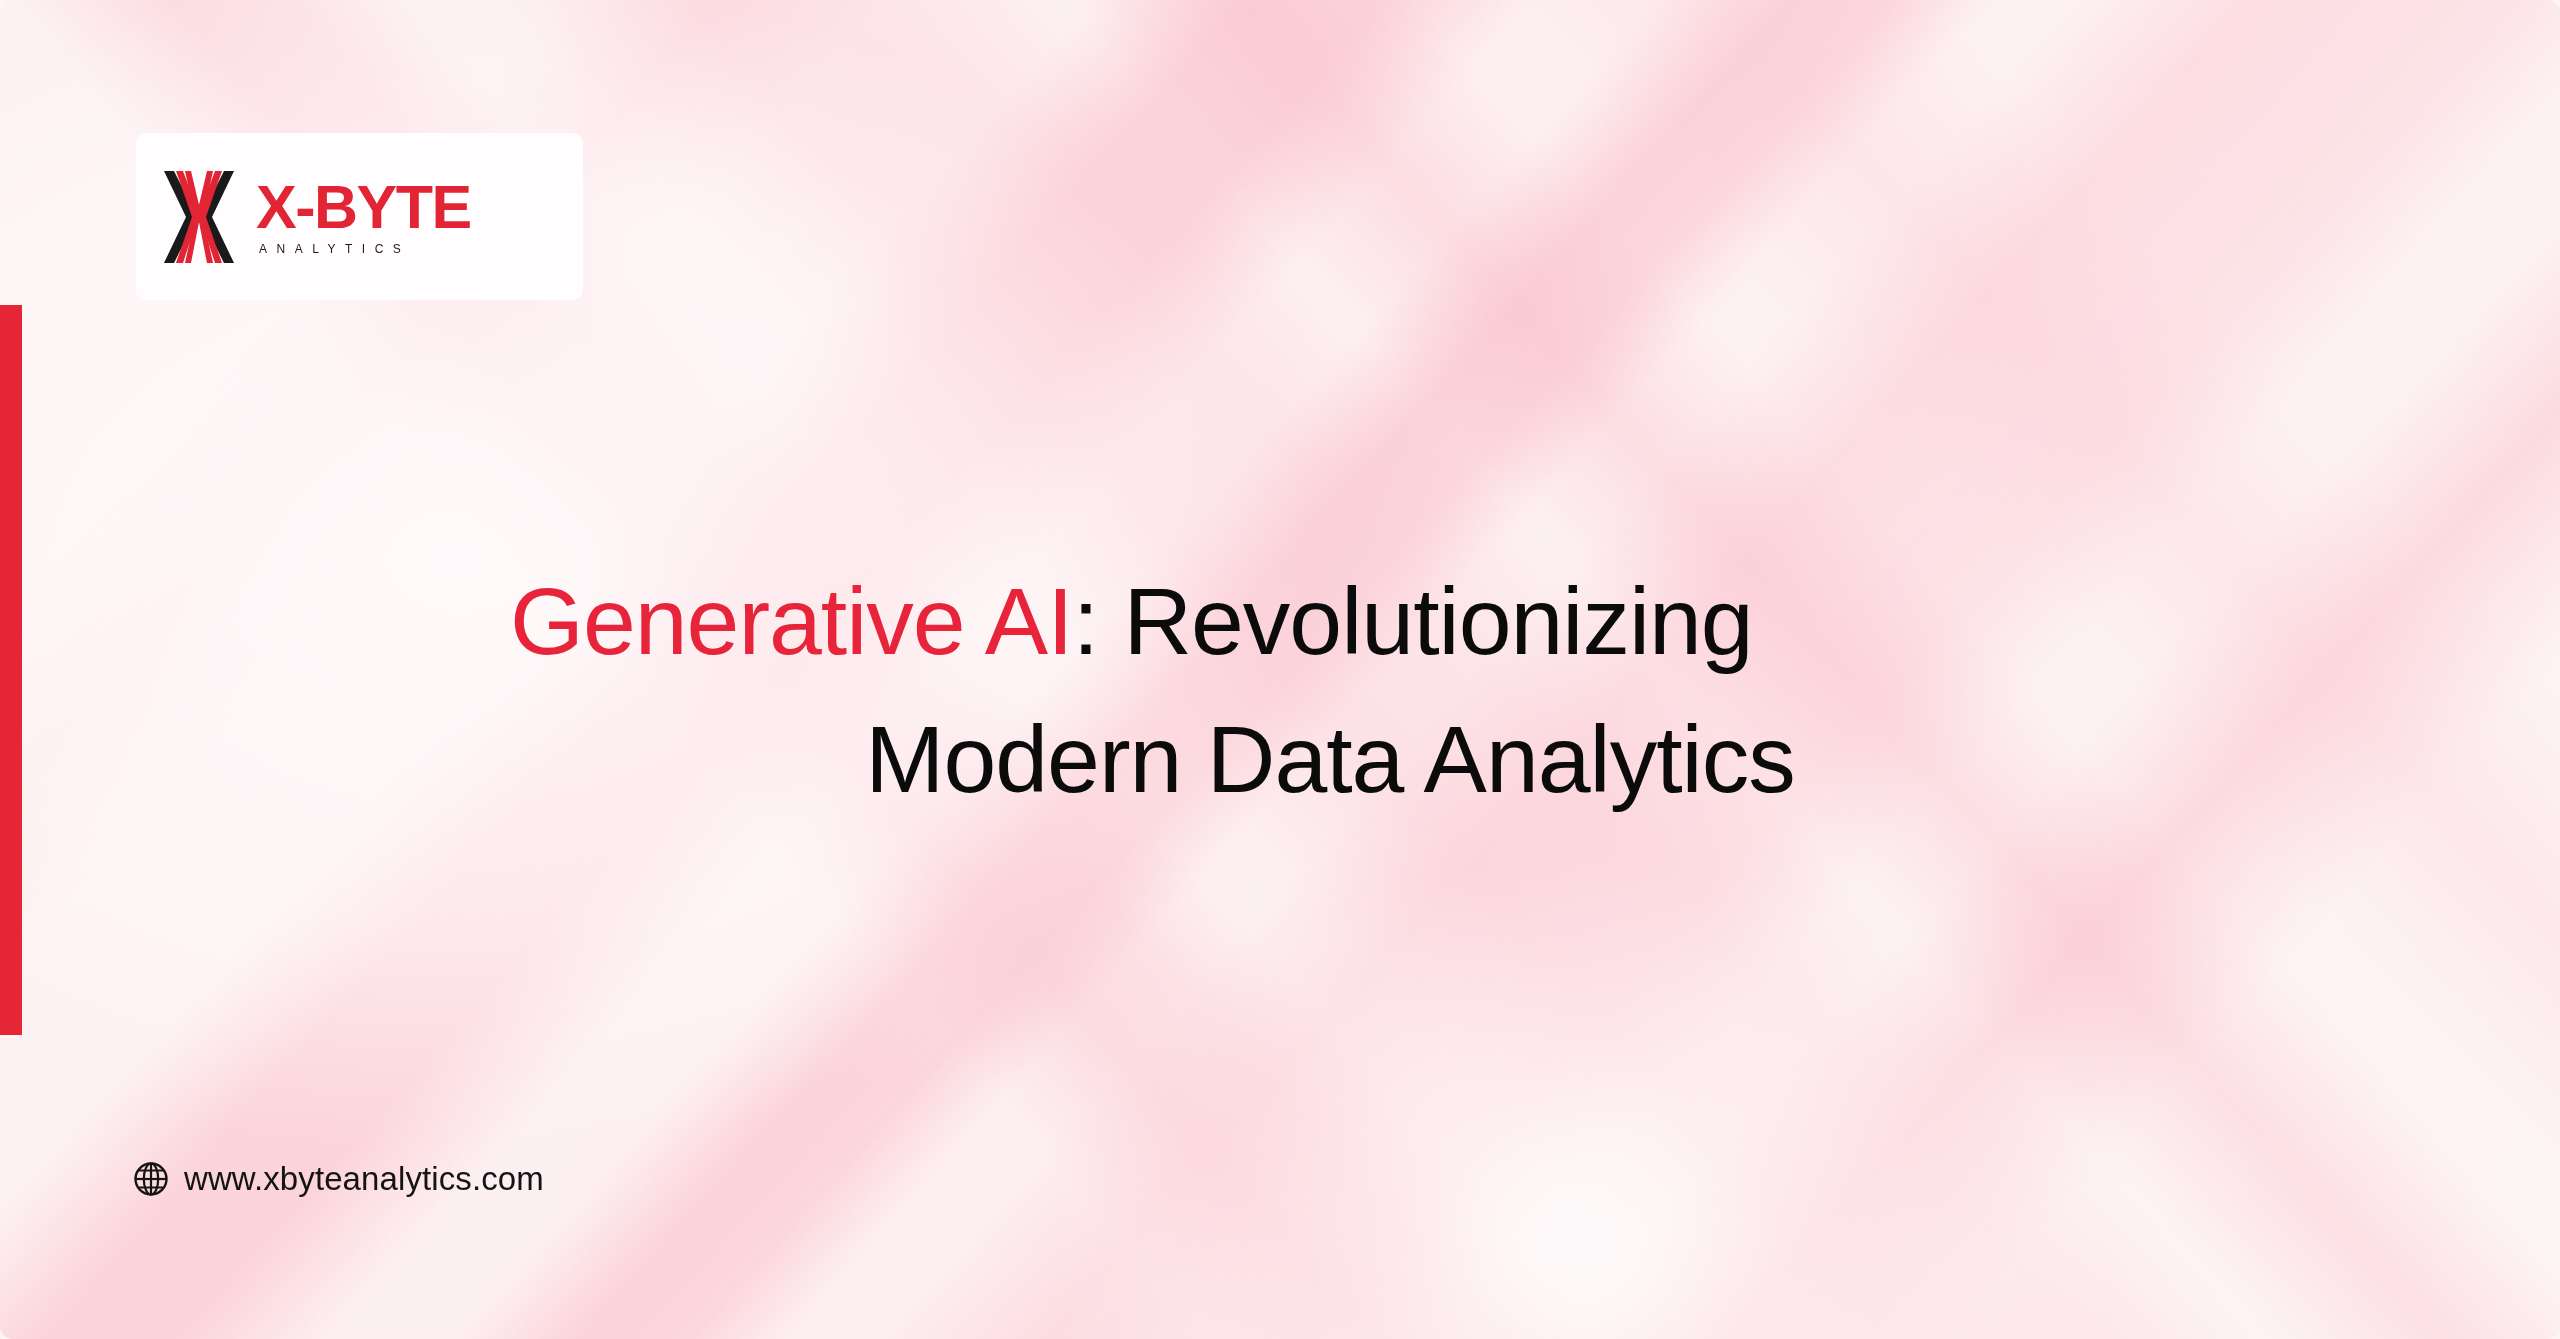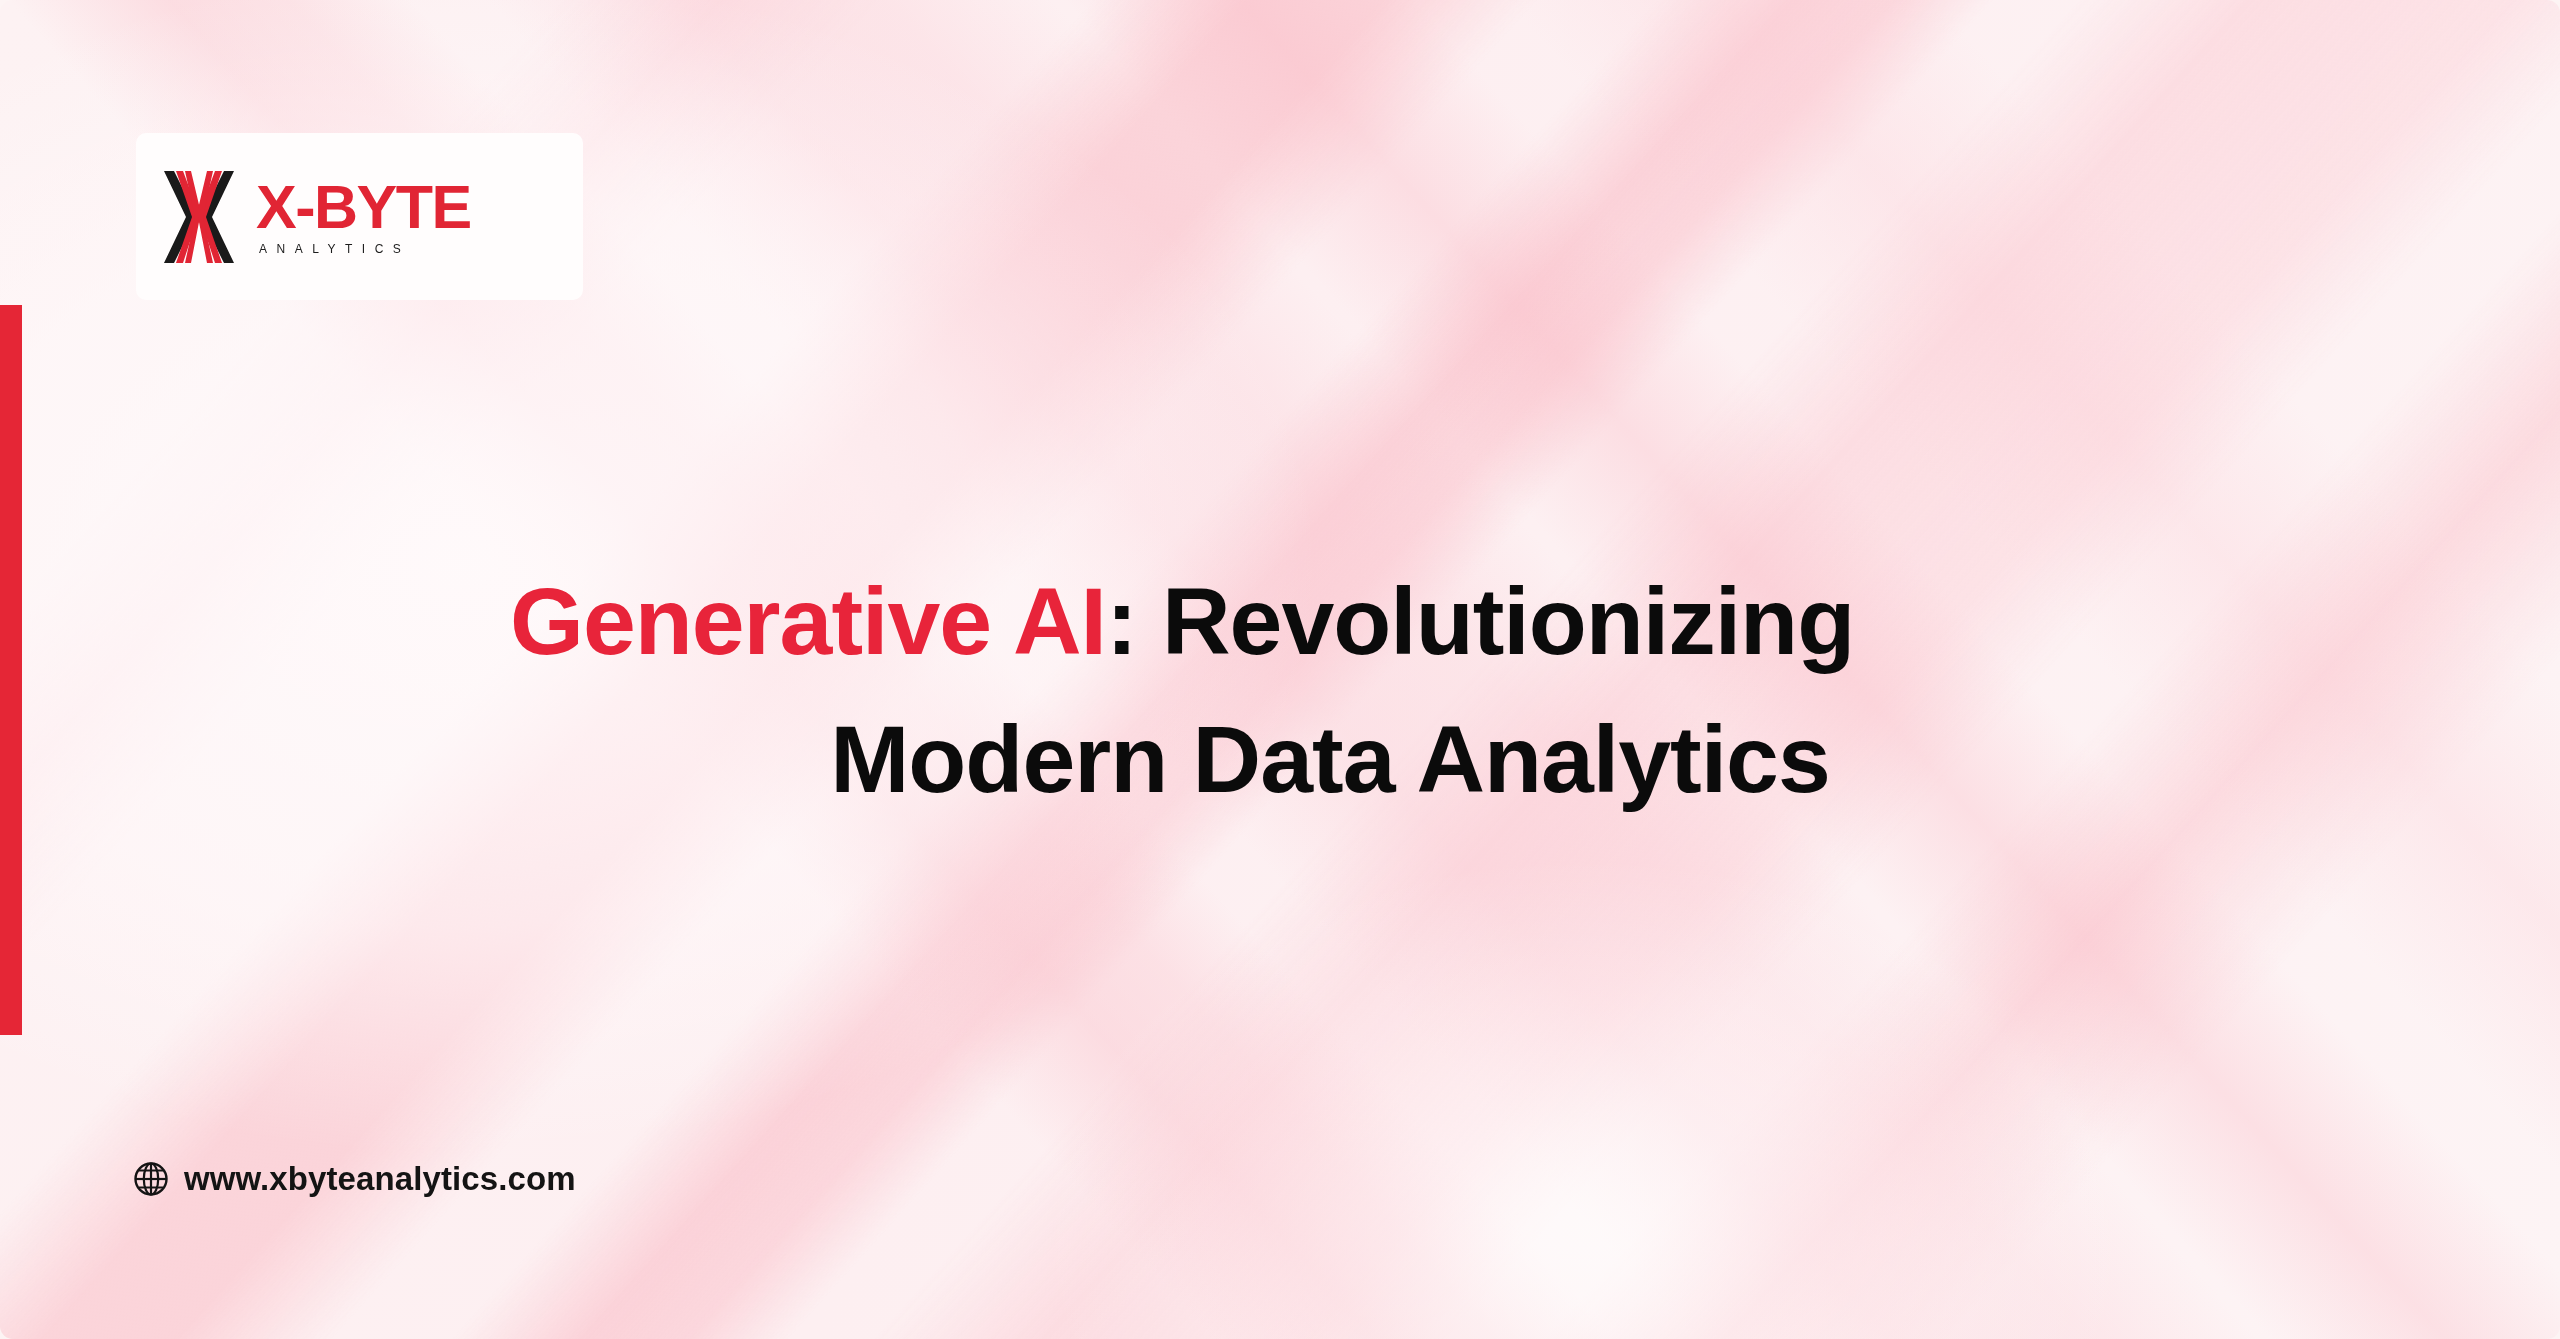--- a/index.html
+++ b/index.html
@@ -139,21 +139,21 @@
     padding-left: 3px;
   }
 
   
   #headline {
     position: absolute;
     left: 510px;
     top: 553px;
     width: 1760px;
     font-family: "Liberation Sans", sans-serif;
-    font-weight: bold;
+    font-weight: normal;
     font-size: 95px;
     line-height: 1.45;
     color: #0b0b0b;
     letter-spacing: -1px;
   }
 
   .hl-line { display: block; }
   .hl-line-2 { text-align: center; padding-right: 120px; }
 
   .hl-accent { color: #e8243a; }
@@ -173,21 +173,20 @@
     height: 36px;
     flex: 0 0 36px;
     display: block;
   }
 
   .url-text {
     font-family: "Liberation Sans", sans-serif;
     font-size: 33px;
     color: #141414;
     letter-spacing: 0.1px;
-    font-weight: bold;
   }
 </style>
 </head>
 <body>
 
 <div id="banner">
 
   <div class="bg-layer">
     <div class="bg-base"></div>
     <div class="band b5"></div>

